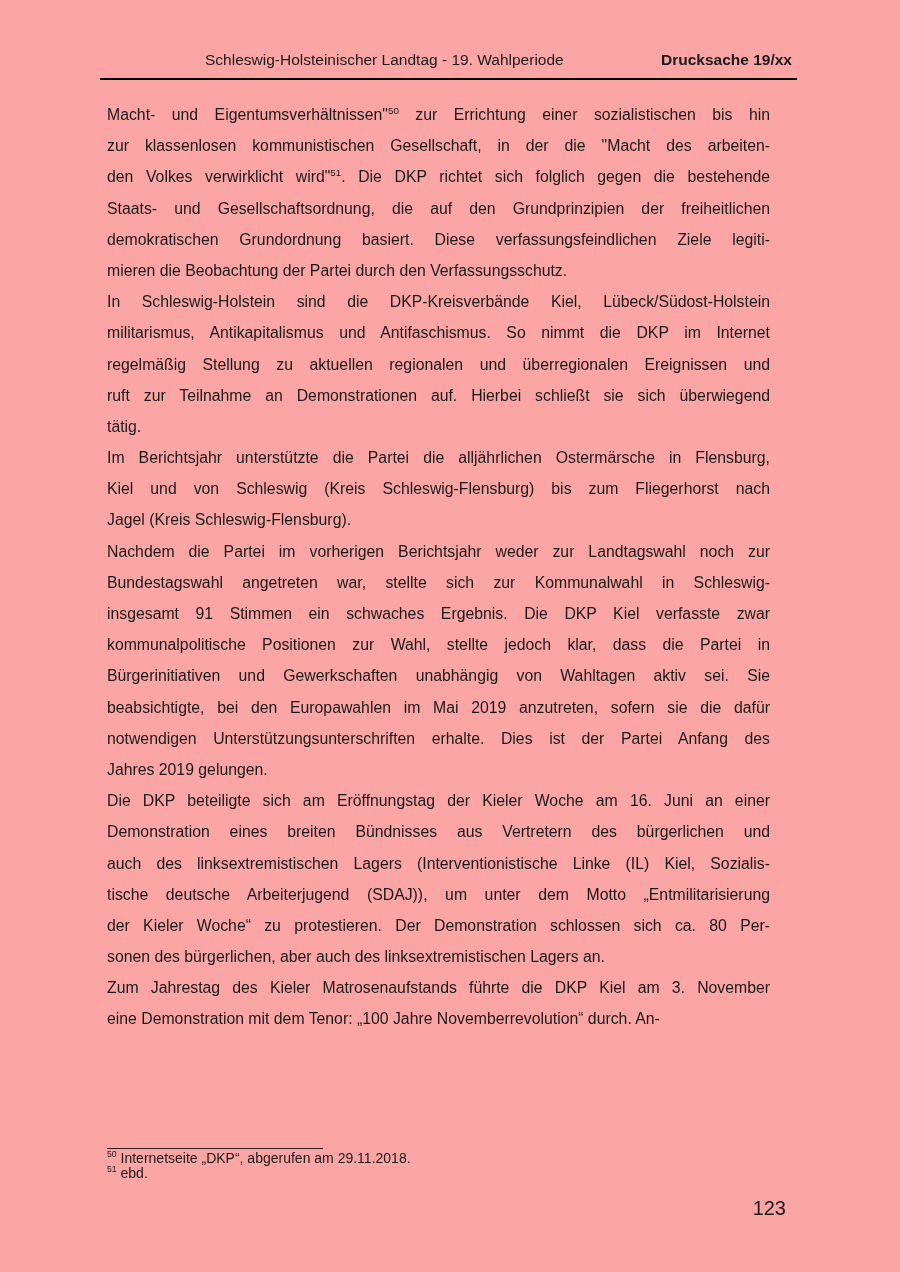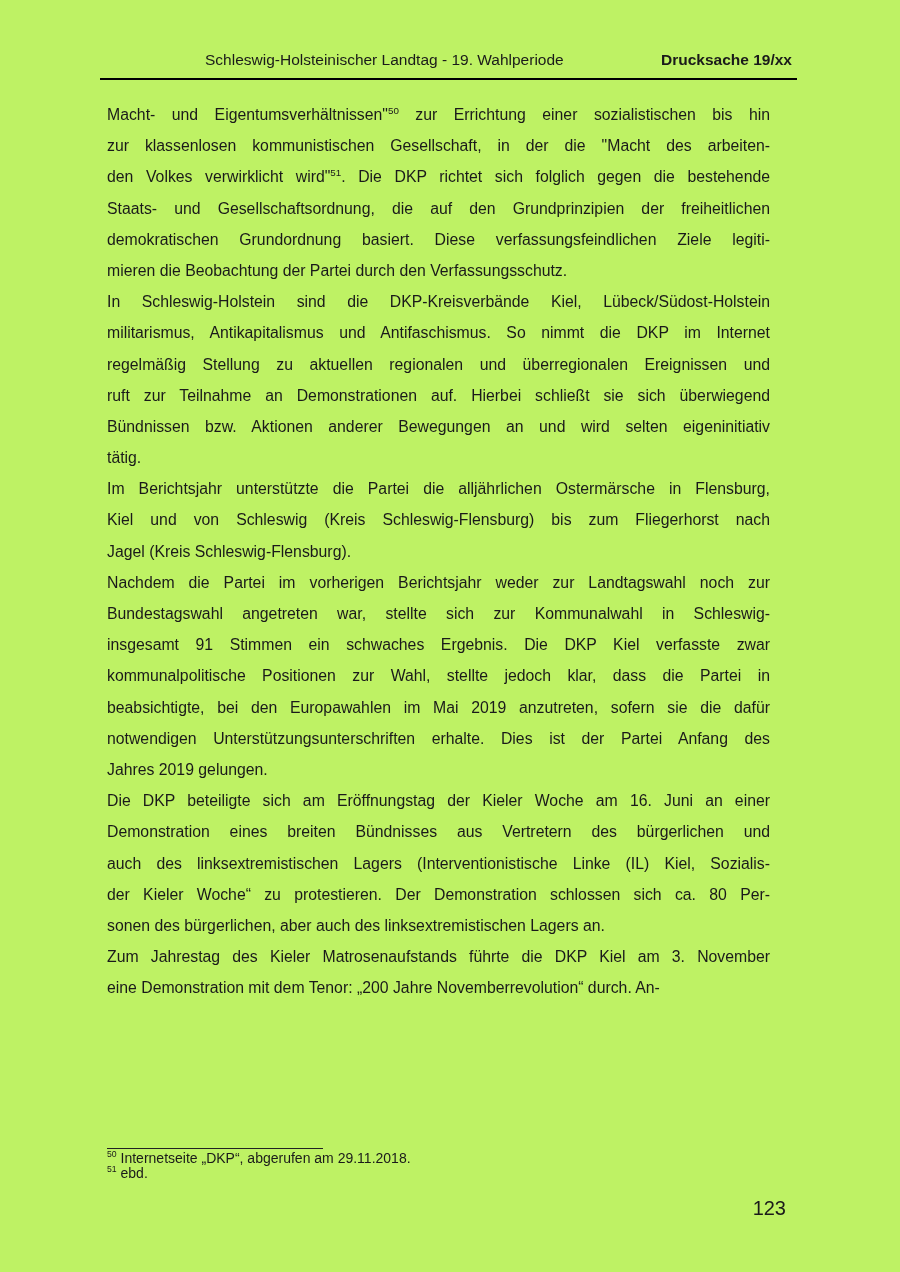--- a/index.html
+++ b/index.html
@@ -1,20 +1,20 @@
 <!DOCTYPE html>
 <html><head>
 <meta charset="utf-8">
 <style>
   html,body { margin:0; padding:0; background:#ffffff; }
   .page {
     position:relative;
     width:900px;
     height:1272px;
-    background:#bef264;
+    background:#fca5a5;
     font-family:"Liberation Sans","DejaVu Sans",sans-serif;
     color:#1a1a1a;
     overflow:hidden;
   }
   .header-row {
     position:absolute;
     left:107px;
     right:108px;
     top:51px;
     display:flex;
@@ -97,39 +97,40 @@
       <div class="line">Macht- und Eigentumsverhältnissen"<sup>50</sup> zur Errichtung einer sozialistischen bis hin</div>
       <div class="line">zur klassenlosen kommunistischen Gesellschaft, in der die "Macht des arbeiten-</div>
       <div class="line">den Volkes verwirklicht wird"<sup>51</sup>. Die DKP richtet sich folglich gegen die bestehende</div>
       <div class="line">Staats- und Gesellschaftsordnung, die auf den Grundprinzipien der freiheitlichen</div>
       <div class="line">demokratischen Grundordnung basiert. Diese verfassungsfeindlichen Ziele legiti-</div>
       <div class="line last">mieren die Beobachtung der Partei durch den Verfassungsschutz.</div>
       <div class="line">In Schleswig-Holstein sind die DKP-Kreisverbände Kiel, Lübeck/Südost-Holstein</div>
       <div class="line">militarismus, Antikapitalismus und Antifaschismus. So nimmt die DKP im Internet</div>
       <div class="line">regelmäßig Stellung zu aktuellen regionalen und überregionalen Ereignissen und</div>
       <div class="line">ruft zur Teilnahme an Demonstrationen auf. Hierbei schließt sie sich überwiegend</div>
-      <div class="line">Bündnissen bzw. Aktionen anderer Bewegungen an und wird selten eigeninitiativ</div>
       <div class="line last">tätig.</div>
       <div class="line">Im Berichtsjahr unterstützte die Partei die alljährlichen Ostermärsche in Flensburg,</div>
       <div class="line">Kiel und von Schleswig (Kreis Schleswig-Flensburg) bis zum Fliegerhorst nach</div>
       <div class="line last">Jagel (Kreis Schleswig-Flensburg).</div>
       <div class="line">Nachdem die Partei im vorherigen Berichtsjahr weder zur Landtagswahl noch zur</div>
       <div class="line">Bundestagswahl angetreten war, stellte sich zur Kommunalwahl in Schleswig-</div>
       <div class="line">insgesamt 91 Stimmen ein schwaches Ergebnis. Die DKP Kiel verfasste zwar</div>
       <div class="line">kommunalpolitische Positionen zur Wahl, stellte jedoch klar, dass die Partei in</div>
+      <div class="line">Bürgerinitiativen und Gewerkschaften unabhängig von Wahltagen aktiv sei. Sie</div>
       <div class="line">beabsichtigte, bei den Europawahlen im Mai 2019 anzutreten, sofern sie die dafür</div>
       <div class="line">notwendigen Unterstützungsunterschriften erhalte. Dies ist der Partei Anfang des</div>
       <div class="line last">Jahres 2019 gelungen.</div>
       <div class="line">Die DKP beteiligte sich am Eröffnungstag der Kieler Woche am 16. Juni an einer</div>
       <div class="line">Demonstration eines breiten Bündnisses aus Vertretern des bürgerlichen und</div>
       <div class="line">auch des linksextremistischen Lagers (Interventionistische Linke (IL) Kiel, Sozialis-</div>
+      <div class="line">tische deutsche Arbeiterjugend (SDAJ)), um unter dem Motto „Entmilitarisierung</div>
       <div class="line">der Kieler Woche“ zu protestieren. Der Demonstration schlossen sich ca. 80 Per-</div>
       <div class="line last">sonen des bürgerlichen, aber auch des linksextremistischen Lagers an.</div>
       <div class="line">Zum Jahrestag des Kieler Matrosenaufstands führte die DKP Kiel am 3. November</div>
-      <div class="line last">eine Demonstration mit dem Tenor: „200 Jahre Novemberrevolution“ durch. An-</div>
+      <div class="line last">eine Demonstration mit dem Tenor: „100 Jahre Novemberrevolution“ durch. An-</div>
     </div>
 
   <div class="footnote-sep"></div>
 
   <div class="footnotes" id="footnotes">
       <div class="footnote"><sup>50</sup> Internetseite „DKP“, abgerufen am 29.11.2018.</div>
       <div class="footnote"><sup>51</sup> ebd.</div>
     </div>
 
   <div class="page-number">123</div>

